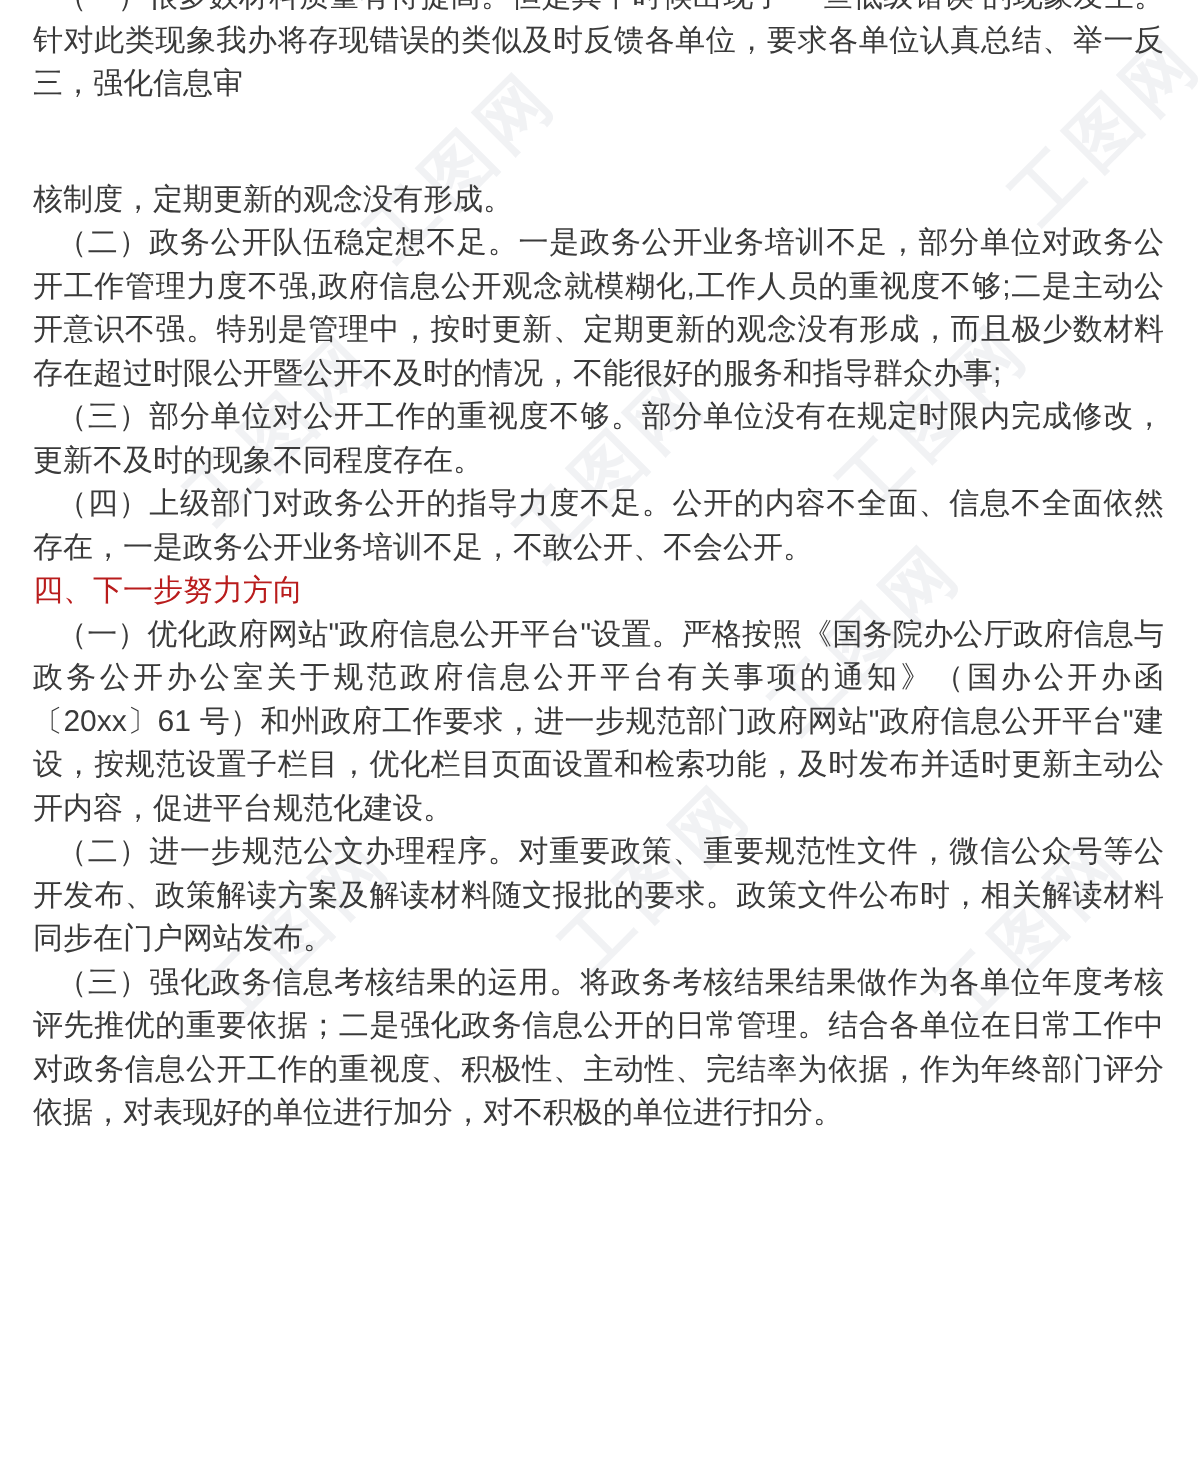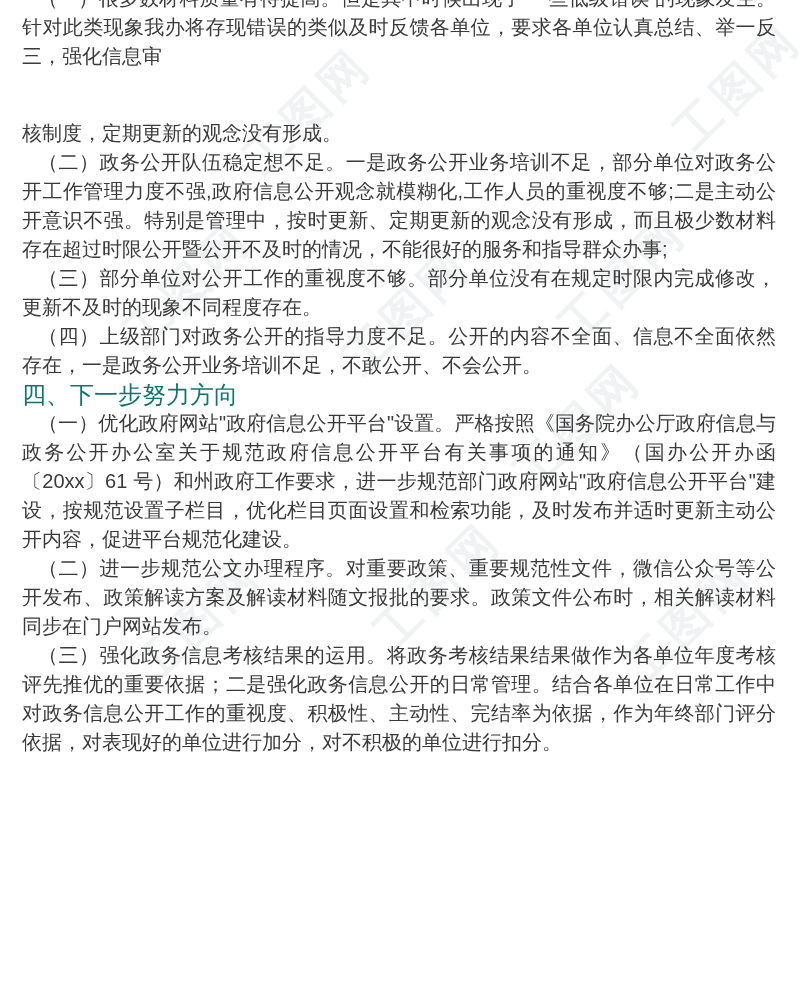--- a/index.html
+++ b/index.html
@@ -63,22 +63,22 @@
     padding: 0;
     font-weight: normal;
   }
   .para-indent {
     text-indent: 16px; 
   }
   .page-gap {
     height: 48px; 
   }
   .section-heading {
-    color: #0f766e;
-    font-size: 24px;
+    color: #b91c1c;
+    font-size: 20px;
     line-height: 29px;
   }
 </style>
 </head>
 <body>
 
 <div class="page">
 
   <div class="watermark-layer">
     <span class="watermark wm-1">工图网</span>

